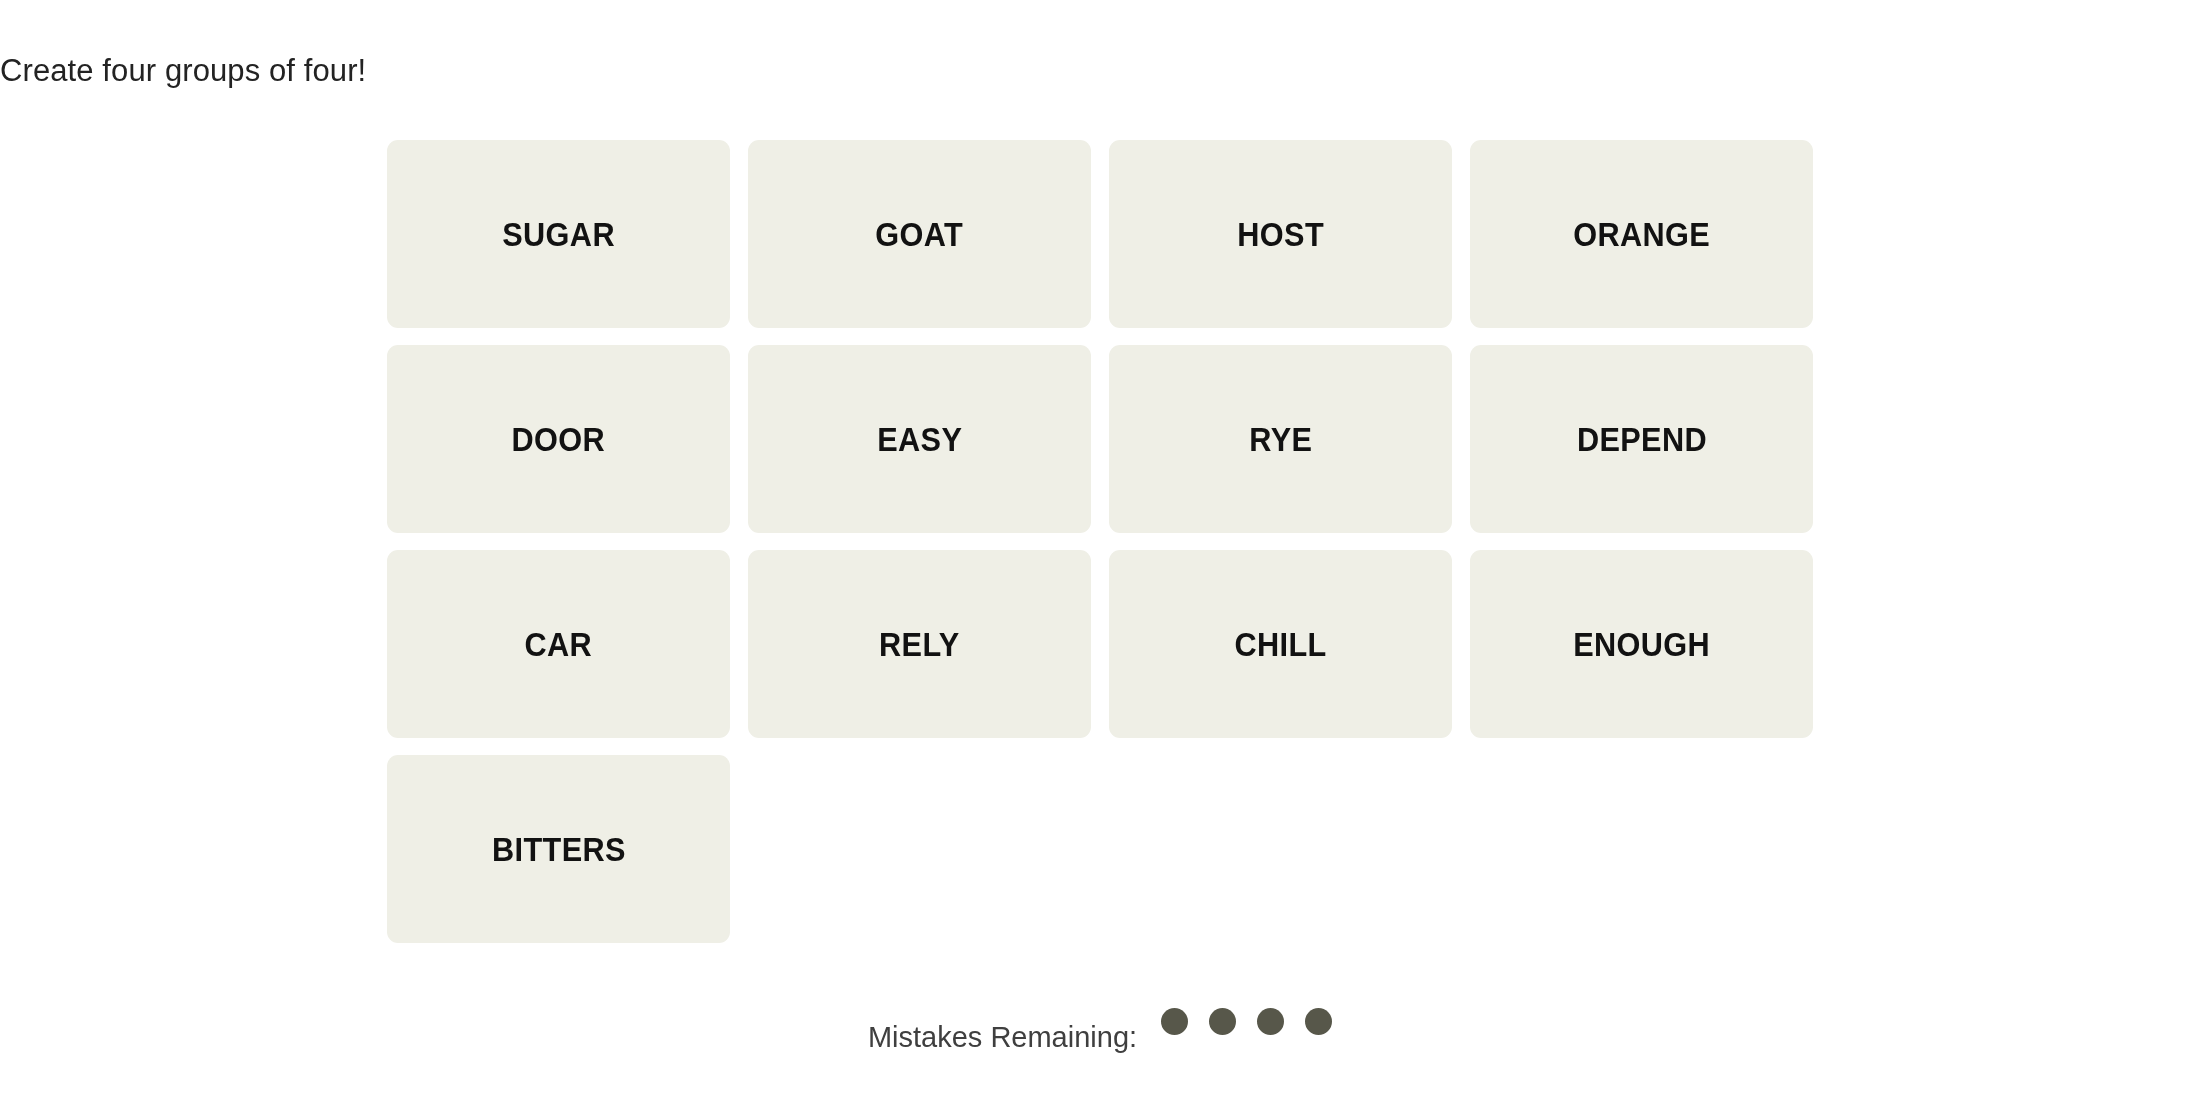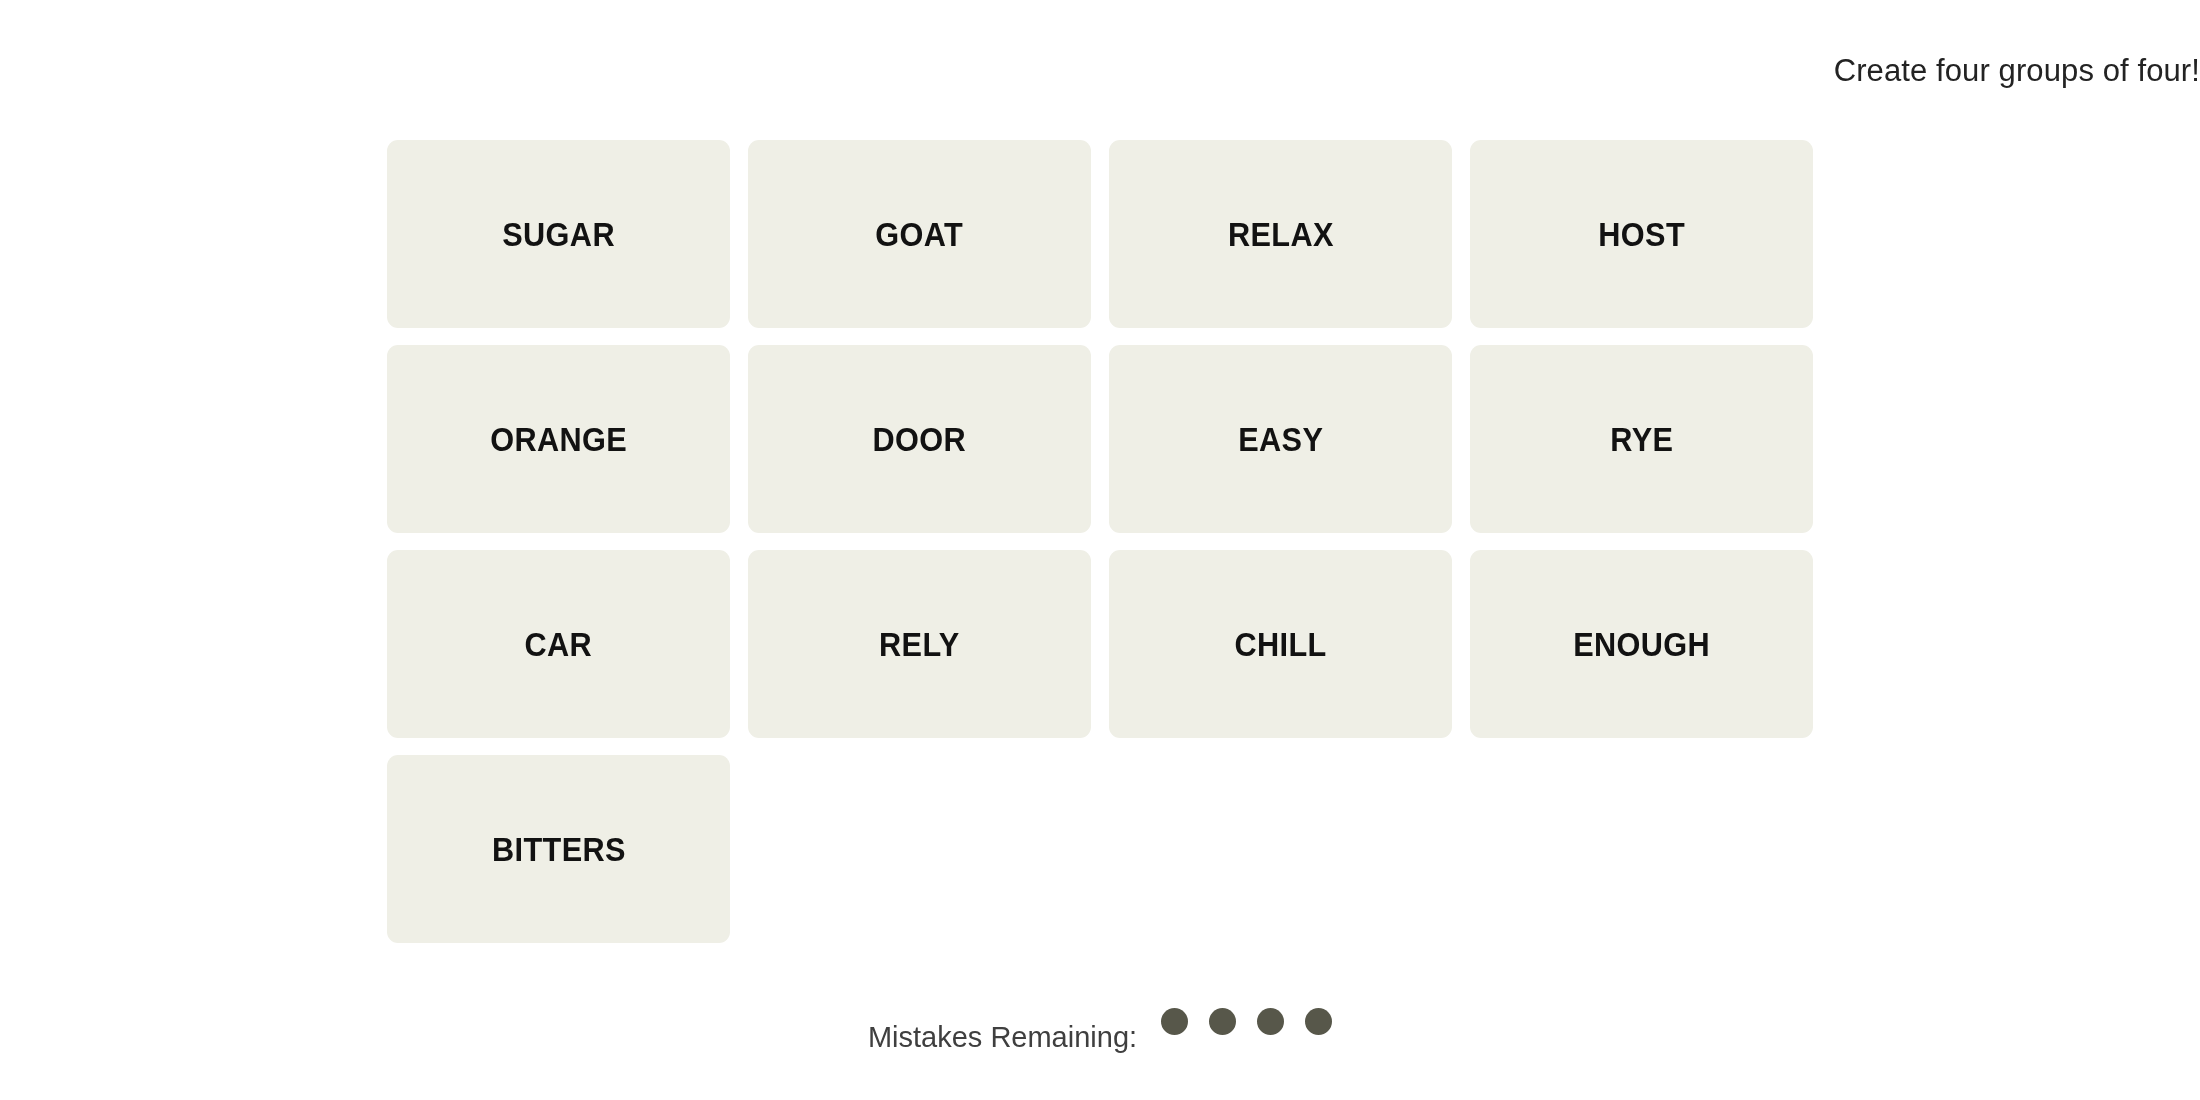--- a/index.html
+++ b/index.html
@@ -24,21 +24,21 @@
     background: #FFFFFF;
     display: flex;
     flex-direction: column;
     align-items: center;
   }
 
   
   .header-area {
     width: 100%;
     display: flex;
-    justify-content: flex-end;
+    justify-content: flex-start;
     align-items: center;
     height: 140px;
   }
 
   .instruction {
     font-family: "Liberation Sans", sans-serif;
     font-size: 31px;
     font-weight: 400;
     color: #232323;
     letter-spacing: 0.1px;
@@ -128,36 +128,36 @@
   </div>
 
   <div class="board" id="board">
       <button class="tile">
         <span class="tile-label">SUGAR</span>
       </button>
       <button class="tile">
         <span class="tile-label">GOAT</span>
       </button>
       <button class="tile">
-        <span class="tile-label">RELAX</span>
-      </button>
-      <button class="tile">
         <span class="tile-label">HOST</span>
       </button>
       <button class="tile">
         <span class="tile-label">ORANGE</span>
       </button>
       <button class="tile">
         <span class="tile-label">DOOR</span>
       </button>
       <button class="tile">
         <span class="tile-label">EASY</span>
       </button>
       <button class="tile">
         <span class="tile-label">RYE</span>
+      </button>
+      <button class="tile">
+        <span class="tile-label">DEPEND</span>
       </button>
       <button class="tile">
         <span class="tile-label">CAR</span>
       </button>
       <button class="tile">
         <span class="tile-label">RELY</span>
       </button>
       <button class="tile">
         <span class="tile-label">CHILL</span>
       </button>

